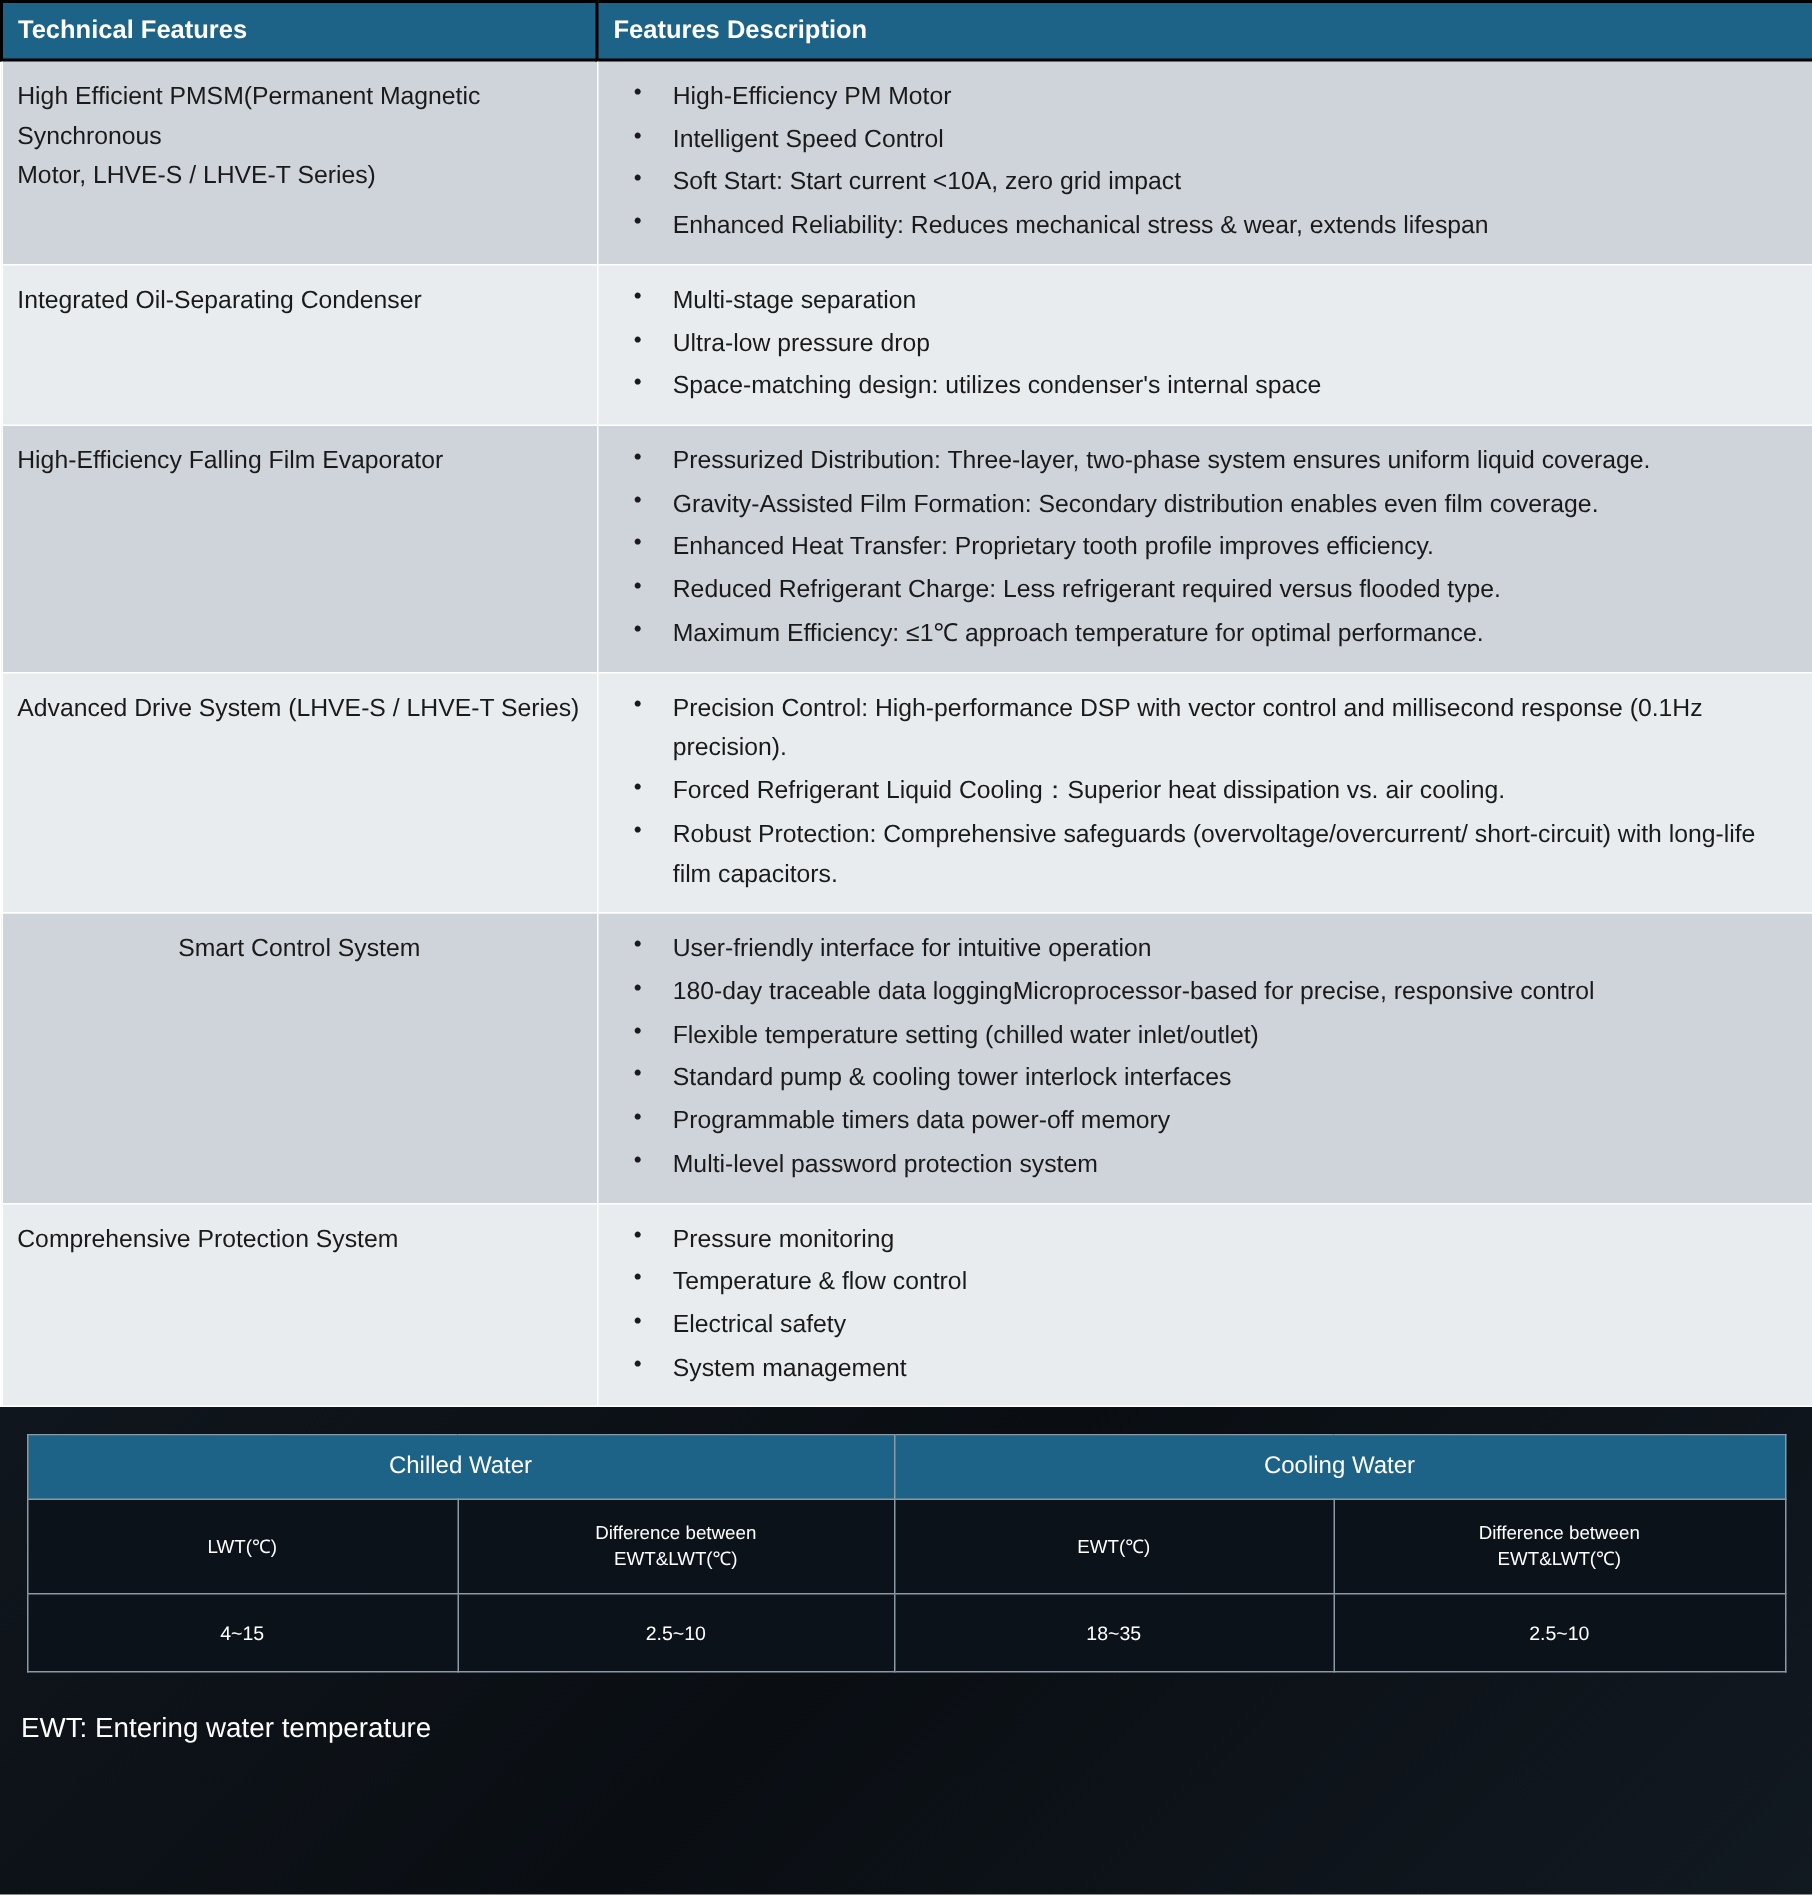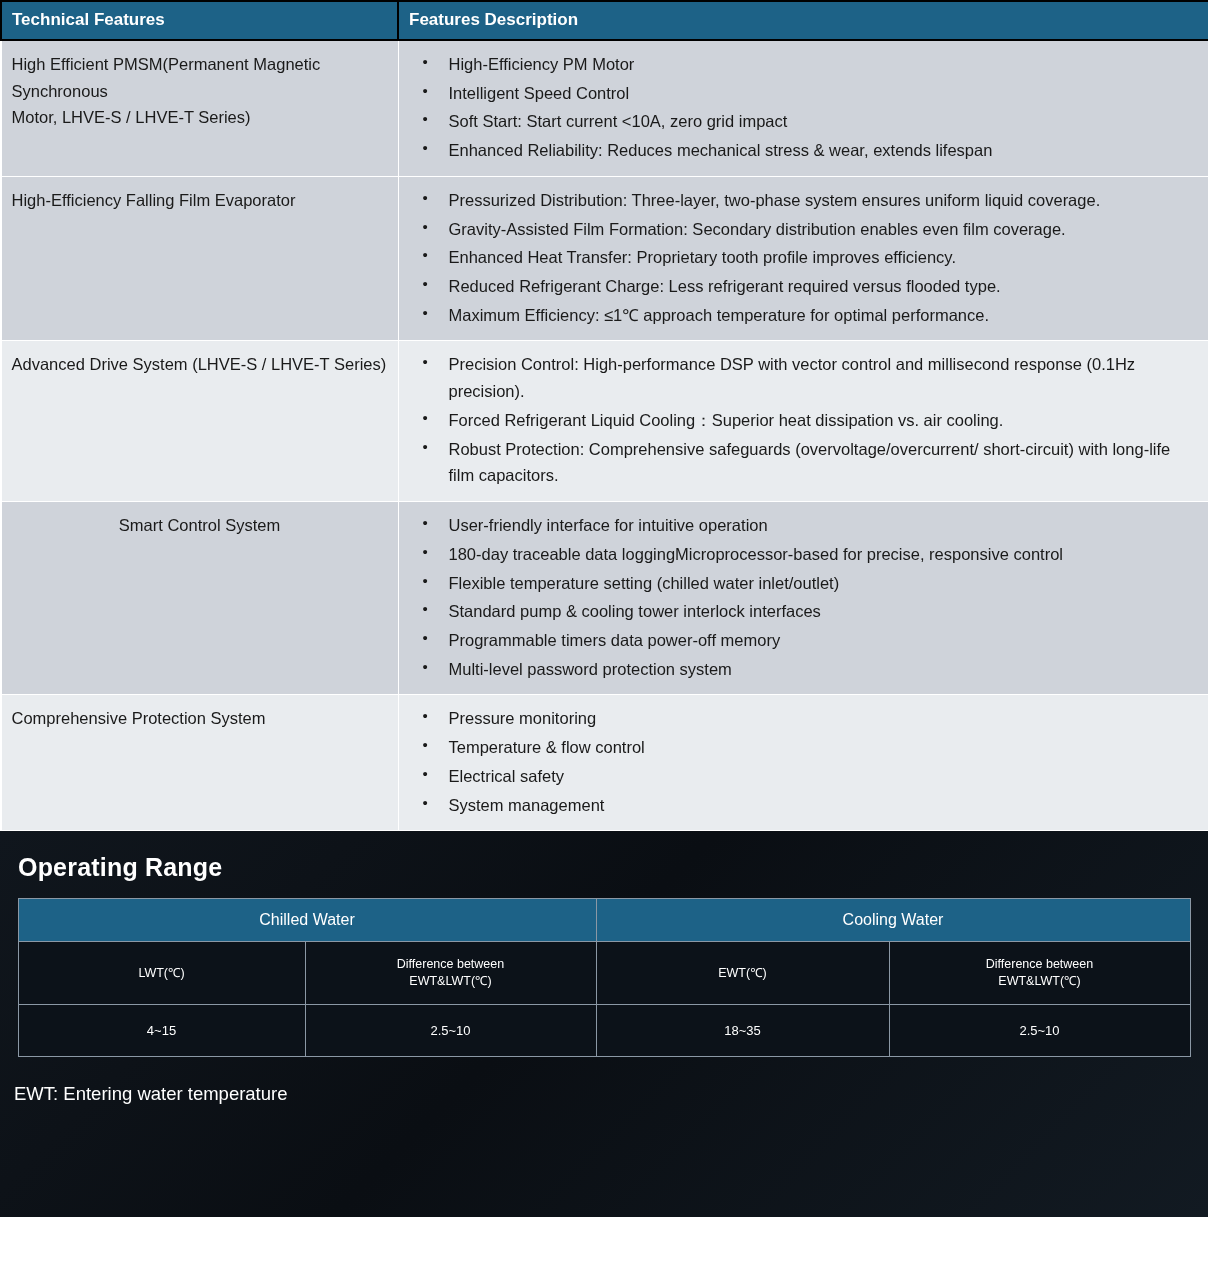--- a/index.html
+++ b/index.html
@@ -142,20 +142,30 @@
 Motor, LHVE-S / LHVE-T Series)</td>
         <td>
           <ul class="bullets">
             <li>High-Efficiency PM Motor</li>
             <li>Intelligent Speed Control</li>
             <li>Soft Start: Start current &lt;10A, zero grid impact</li>
             <li>Enhanced Reliability: Reduces mechanical stress &amp; wear, extends lifespan</li>
           </ul>
         </td>
       </tr>
+      <tr class="shade-light">
+        <td class="feature-name" style="white-space: pre-line;">Integrated Oil-Separating Condenser</td>
+        <td>
+          <ul class="bullets">
+            <li>Multi-stage separation</li>
+            <li>Ultra-low pressure drop</li>
+            <li>Space-matching design: utilizes condenser's internal space</li>
+          </ul>
+        </td>
+      </tr>
       <tr class="shade-dark">
         <td class="feature-name" style="white-space: pre-line;">High-Efficiency Falling Film Evaporator</td>
         <td>
           <ul class="bullets">
             <li>Pressurized Distribution: Three-layer, two-phase system ensures uniform liquid coverage.</li>
             <li>Gravity-Assisted Film Formation: Secondary distribution enables even film coverage.</li>
             <li>Enhanced Heat Transfer: Proprietary tooth profile improves efficiency.</li>
             <li>Reduced Refrigerant Charge: Less refrigerant required versus flooded type.</li>
             <li>Maximum Efficiency: ≤1℃ approach temperature for optimal performance.</li>
           </ul>
@@ -193,21 +203,20 @@
             <li>Electrical safety</li>
             <li>System management</li>
           </ul>
         </td>
       </tr>
     </tbody>
   </table>
 </div>
 
 <div class="op-panel">
-  <div class="op-title">Operating Range</div>
   <table class="op-table">
     <colgroup>
       <col style="width:287px">
       <col style="width:291px">
       <col style="width:293px">
       <col style="width:301px">
     </colgroup>
     <tbody>
       <tr>
         <th class="group" colspan="2">Chilled Water</th>

